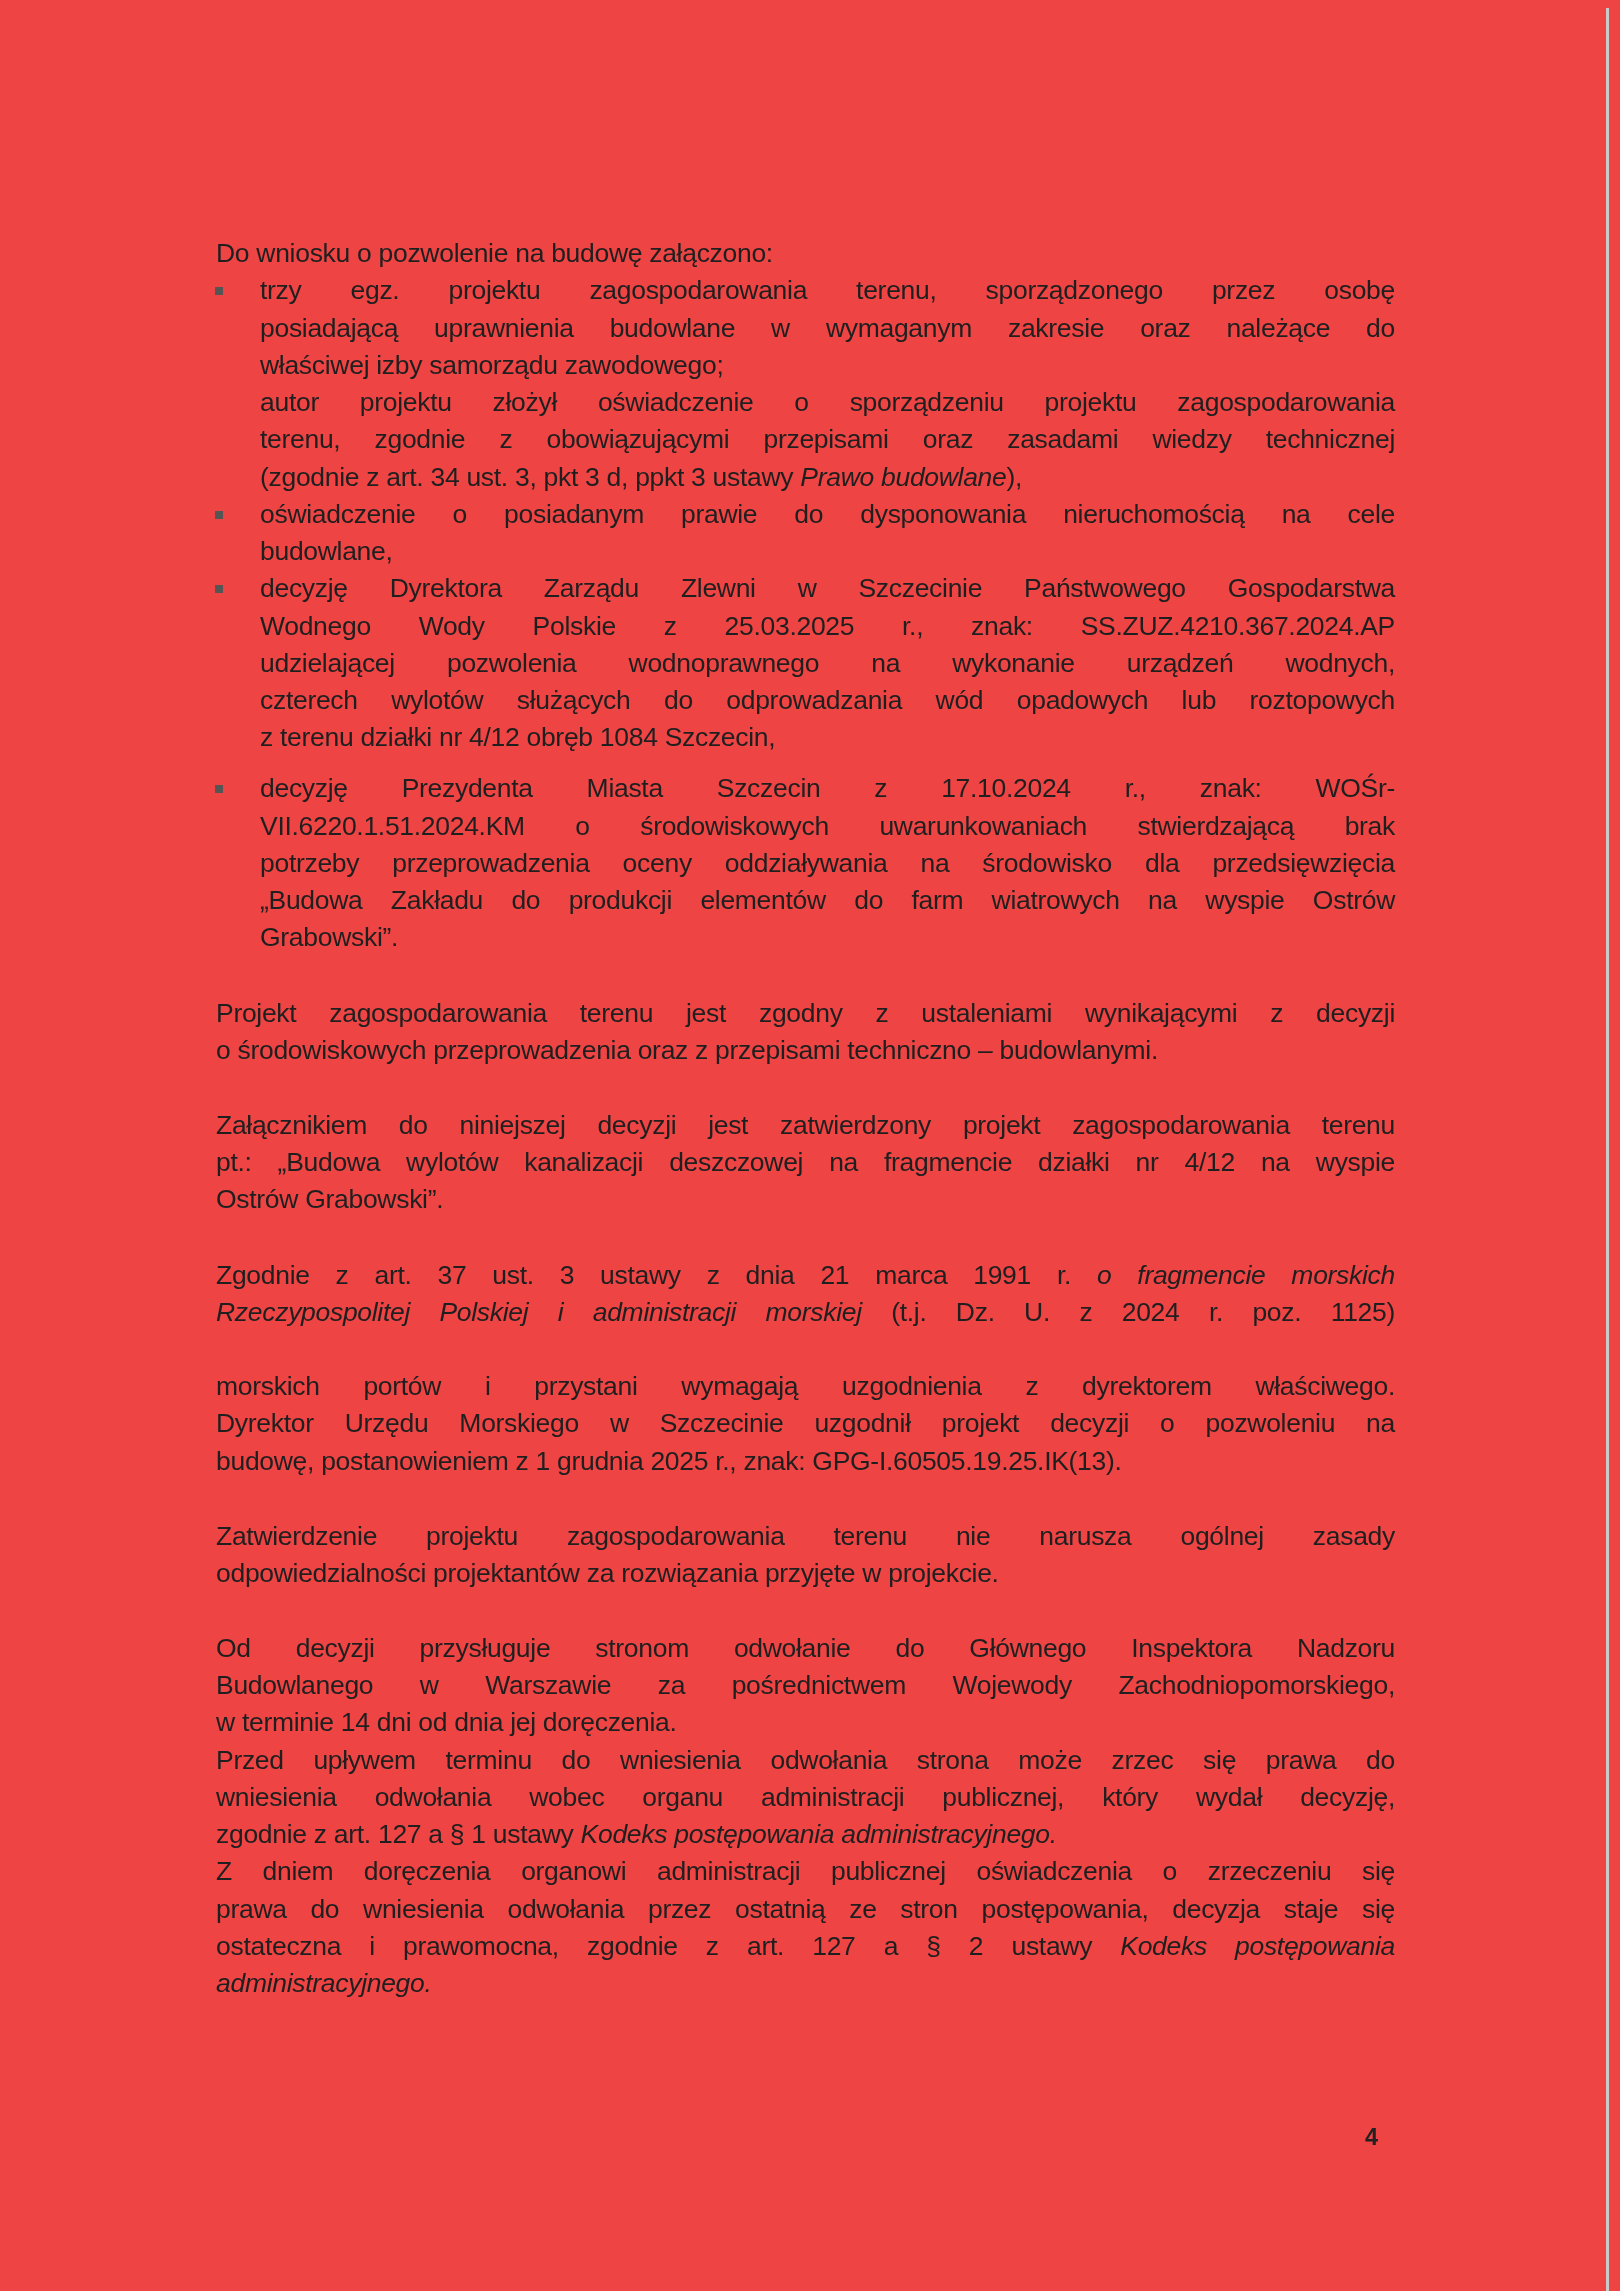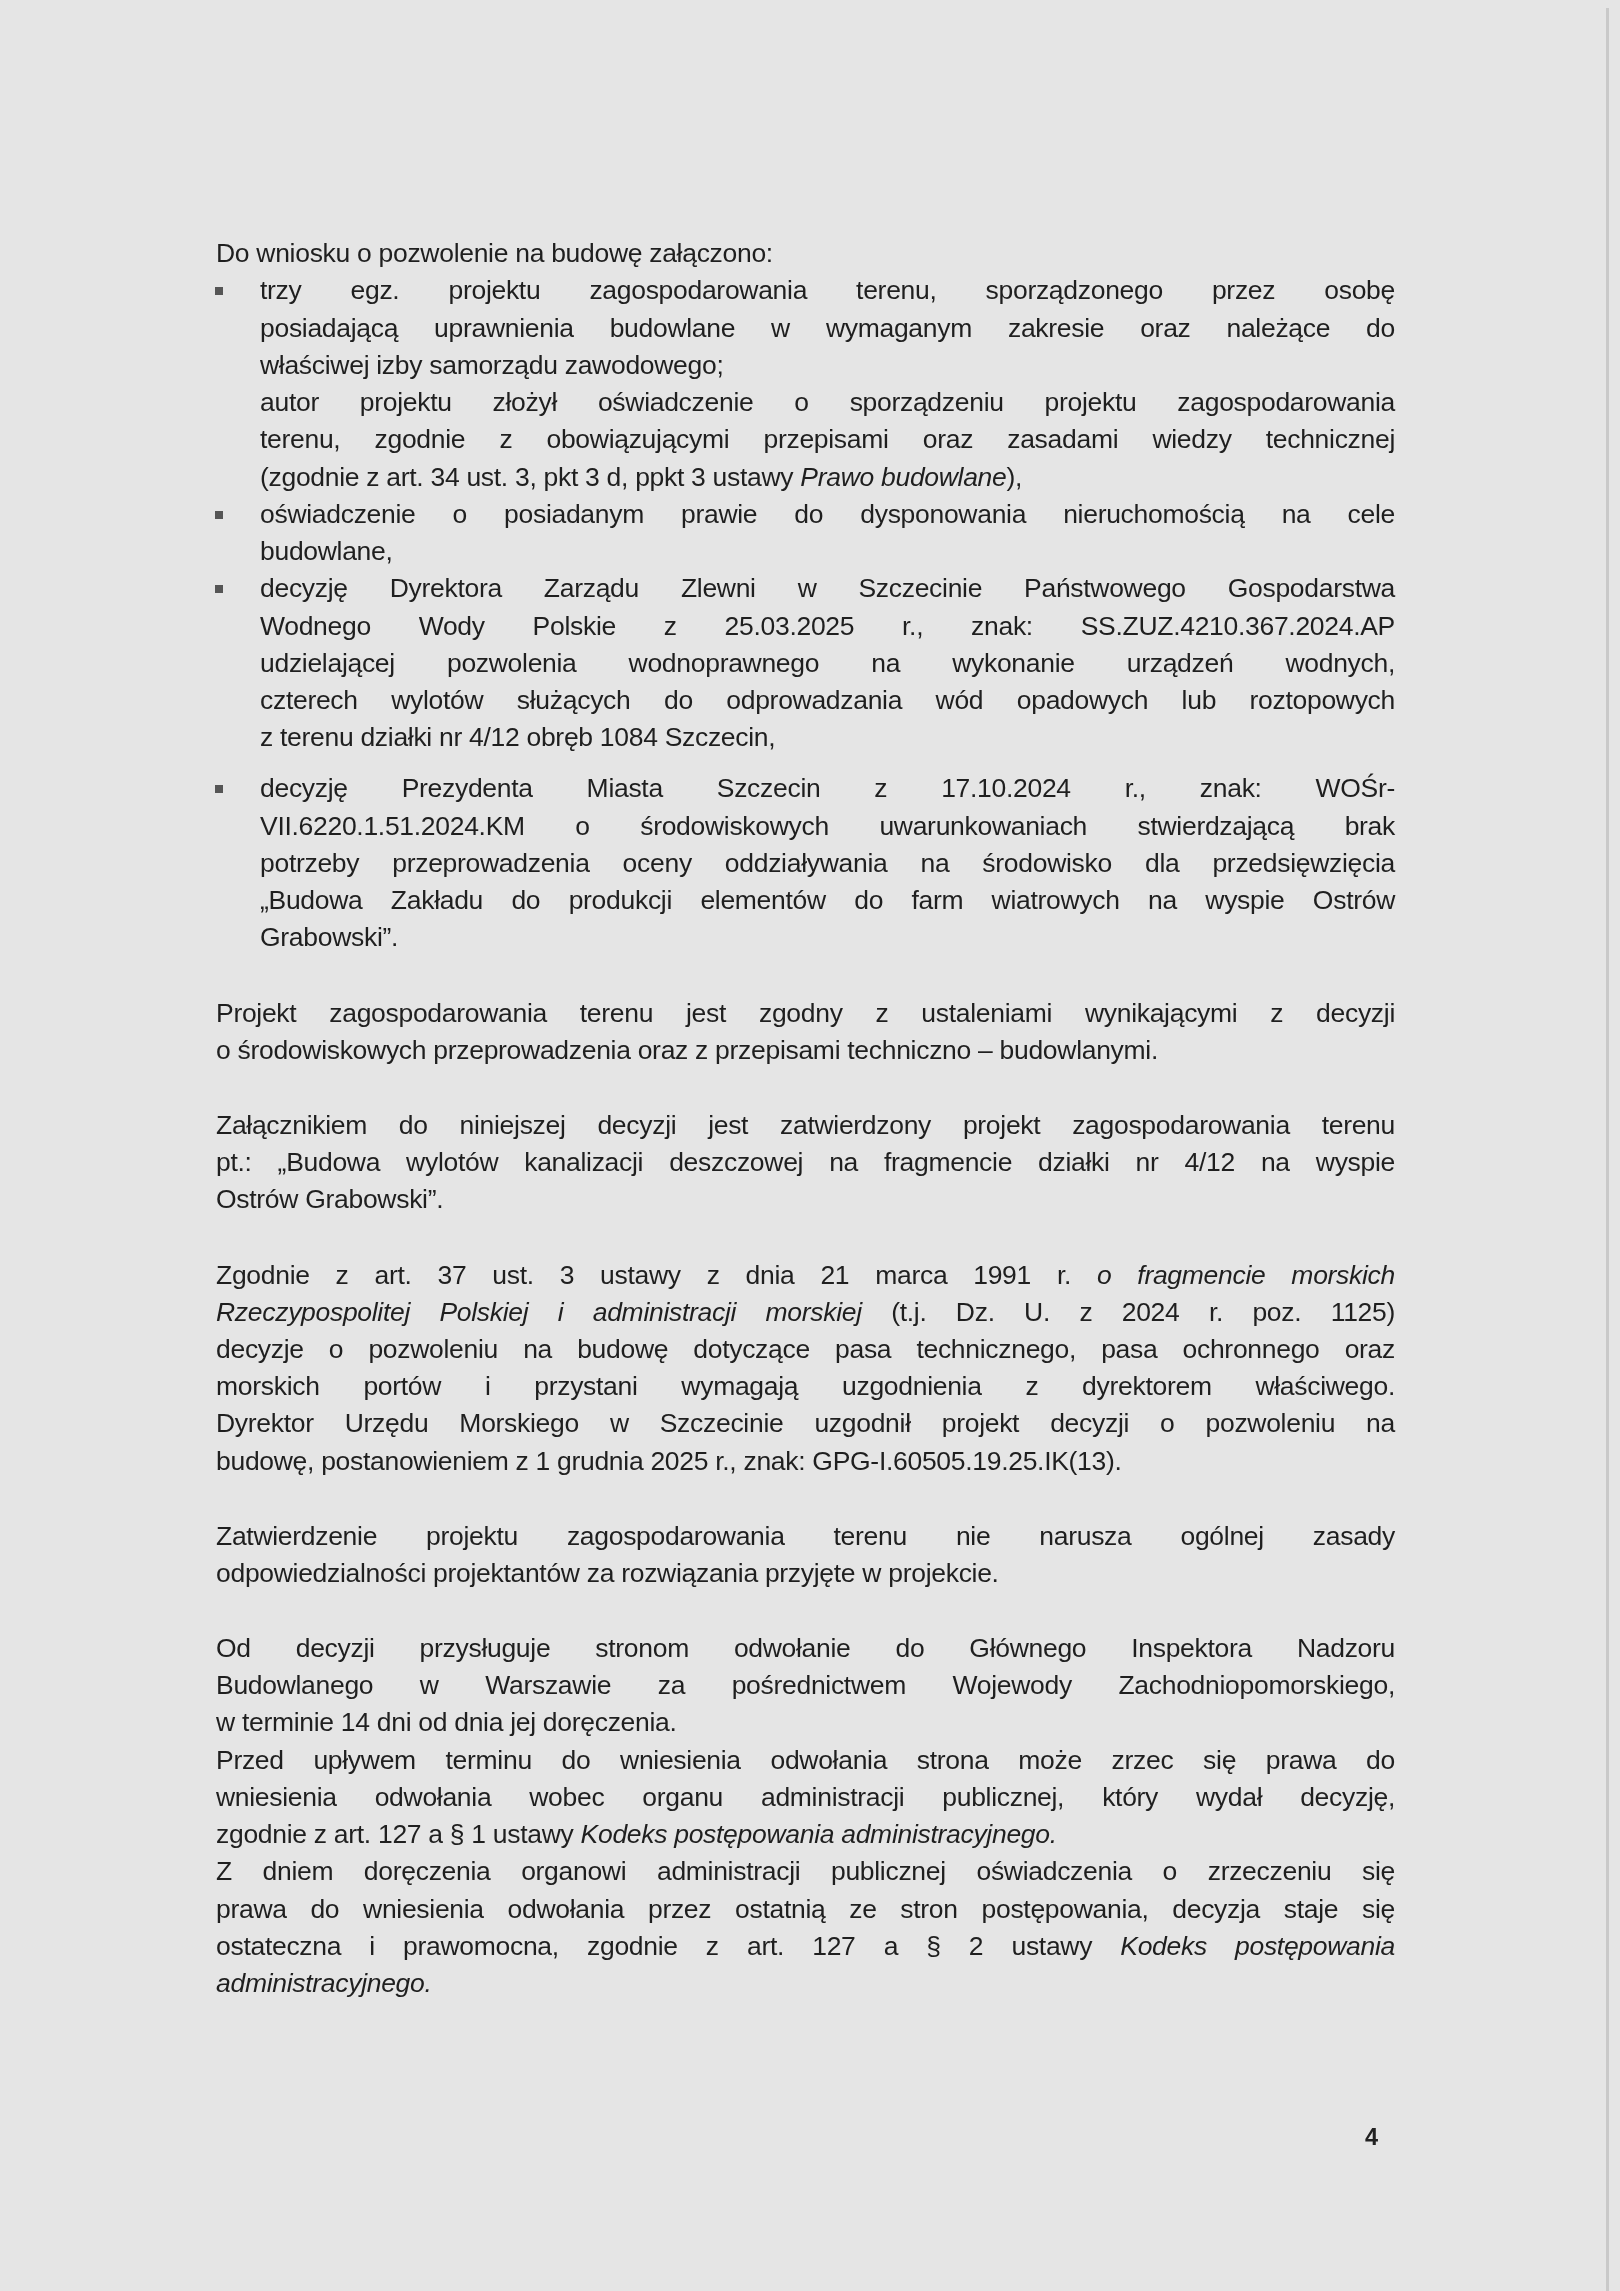--- a/index.html
+++ b/index.html
@@ -1,21 +1,21 @@
 <!DOCTYPE html>
 <html><head>
 <meta charset="utf-8">
 <style>
   html, body { margin: 0; padding: 0; background: #ffffff; }
   body {
     width: 1620px; height: 2292px; position: relative; overflow: hidden;
     font-family: "Liberation Sans", "DejaVu Sans", sans-serif;
     color: #1f1f1f;
   }
-  .page { position: absolute; left: 0; top: 0; width: 1620px; height: 2292px; background: #e5e5e5; }
+  .page { position: absolute; left: 0; top: 0; width: 1620px; height: 2292px; background: #ef4444; }
   .scan-edge {
     position: absolute; left: 1606px; top: 7.8px; width: 2.9px; height: 2284px;
     background: #c9c9c9;
   }
   .line {
     position: absolute; left: 216px; width: 1179px;
     font-size: 26.5px; line-height: 33px; height: 33px;
     white-space: nowrap; letter-spacing: -0.3px;
   }
   .line.j { text-align: justify; text-align-last: justify; white-space: normal; }
@@ -64,21 +64,20 @@
 
   <div class="line j" style="top:997px">Projekt zagospodarowania terenu jest zgodny z ustaleniami wynikającymi z decyzji</div>
   <div class="line" style="top:1034px">o środowiskowych przeprowadzenia oraz z przepisami techniczno – budowlanymi.</div>
 
   <div class="line j" style="top:1109px">Załącznikiem do niniejszej decyzji jest zatwierdzony projekt zagospodarowania terenu</div>
   <div class="line j" style="top:1146px">pt.: „Budowa wylotów kanalizacji deszczowej na fragmencie działki nr 4/12 na wyspie</div>
   <div class="line" style="top:1183px">Ostrów Grabowski”.</div>
 
   <div class="line j" style="top:1259px"><span>Zgodnie z art. 37 ust. 3 ustawy z dnia 21 marca 1991 r. </span><i>o fragmencie morskich</i></div>
   <div class="line j" style="top:1296px"><i>Rzeczypospolitej Polskiej i administracji morskiej</i><span> (t.j. Dz. U. z 2024 r. poz. 1125)</span></div>
-  <div class="line j" style="top:1333px">decyzje o pozwoleniu na budowę dotyczące pasa technicznego, pasa ochronnego oraz</div>
   <div class="line j" style="top:1370px">morskich portów i przystani wymagają uzgodnienia z dyrektorem właściwego.</div>
   <div class="line j" style="top:1407px">Dyrektor Urzędu Morskiego w Szczecinie uzgodnił projekt decyzji o pozwoleniu na</div>
   <div class="line" style="top:1445px">budowę, postanowieniem z 1 grudnia 2025 r., znak: GPG-I.60505.19.25.IK(13).</div>
 
   <div class="line j" style="top:1520px">Zatwierdzenie projektu zagospodarowania terenu nie narusza ogólnej zasady</div>
   <div class="line" style="top:1557px">odpowiedzialności projektantów za rozwiązania przyjęte w projekcie.</div>
 
   <div class="line j" style="top:1632px">Od decyzji przysługuje stronom odwołanie do Głównego Inspektora Nadzoru</div>
   <div class="line j" style="top:1669px">Budowlanego w Warszawie za pośrednictwem Wojewody Zachodniopomorskiego,</div>
   <div class="line" style="top:1706px">w terminie 14 dni od dnia jej doręczenia.</div>

